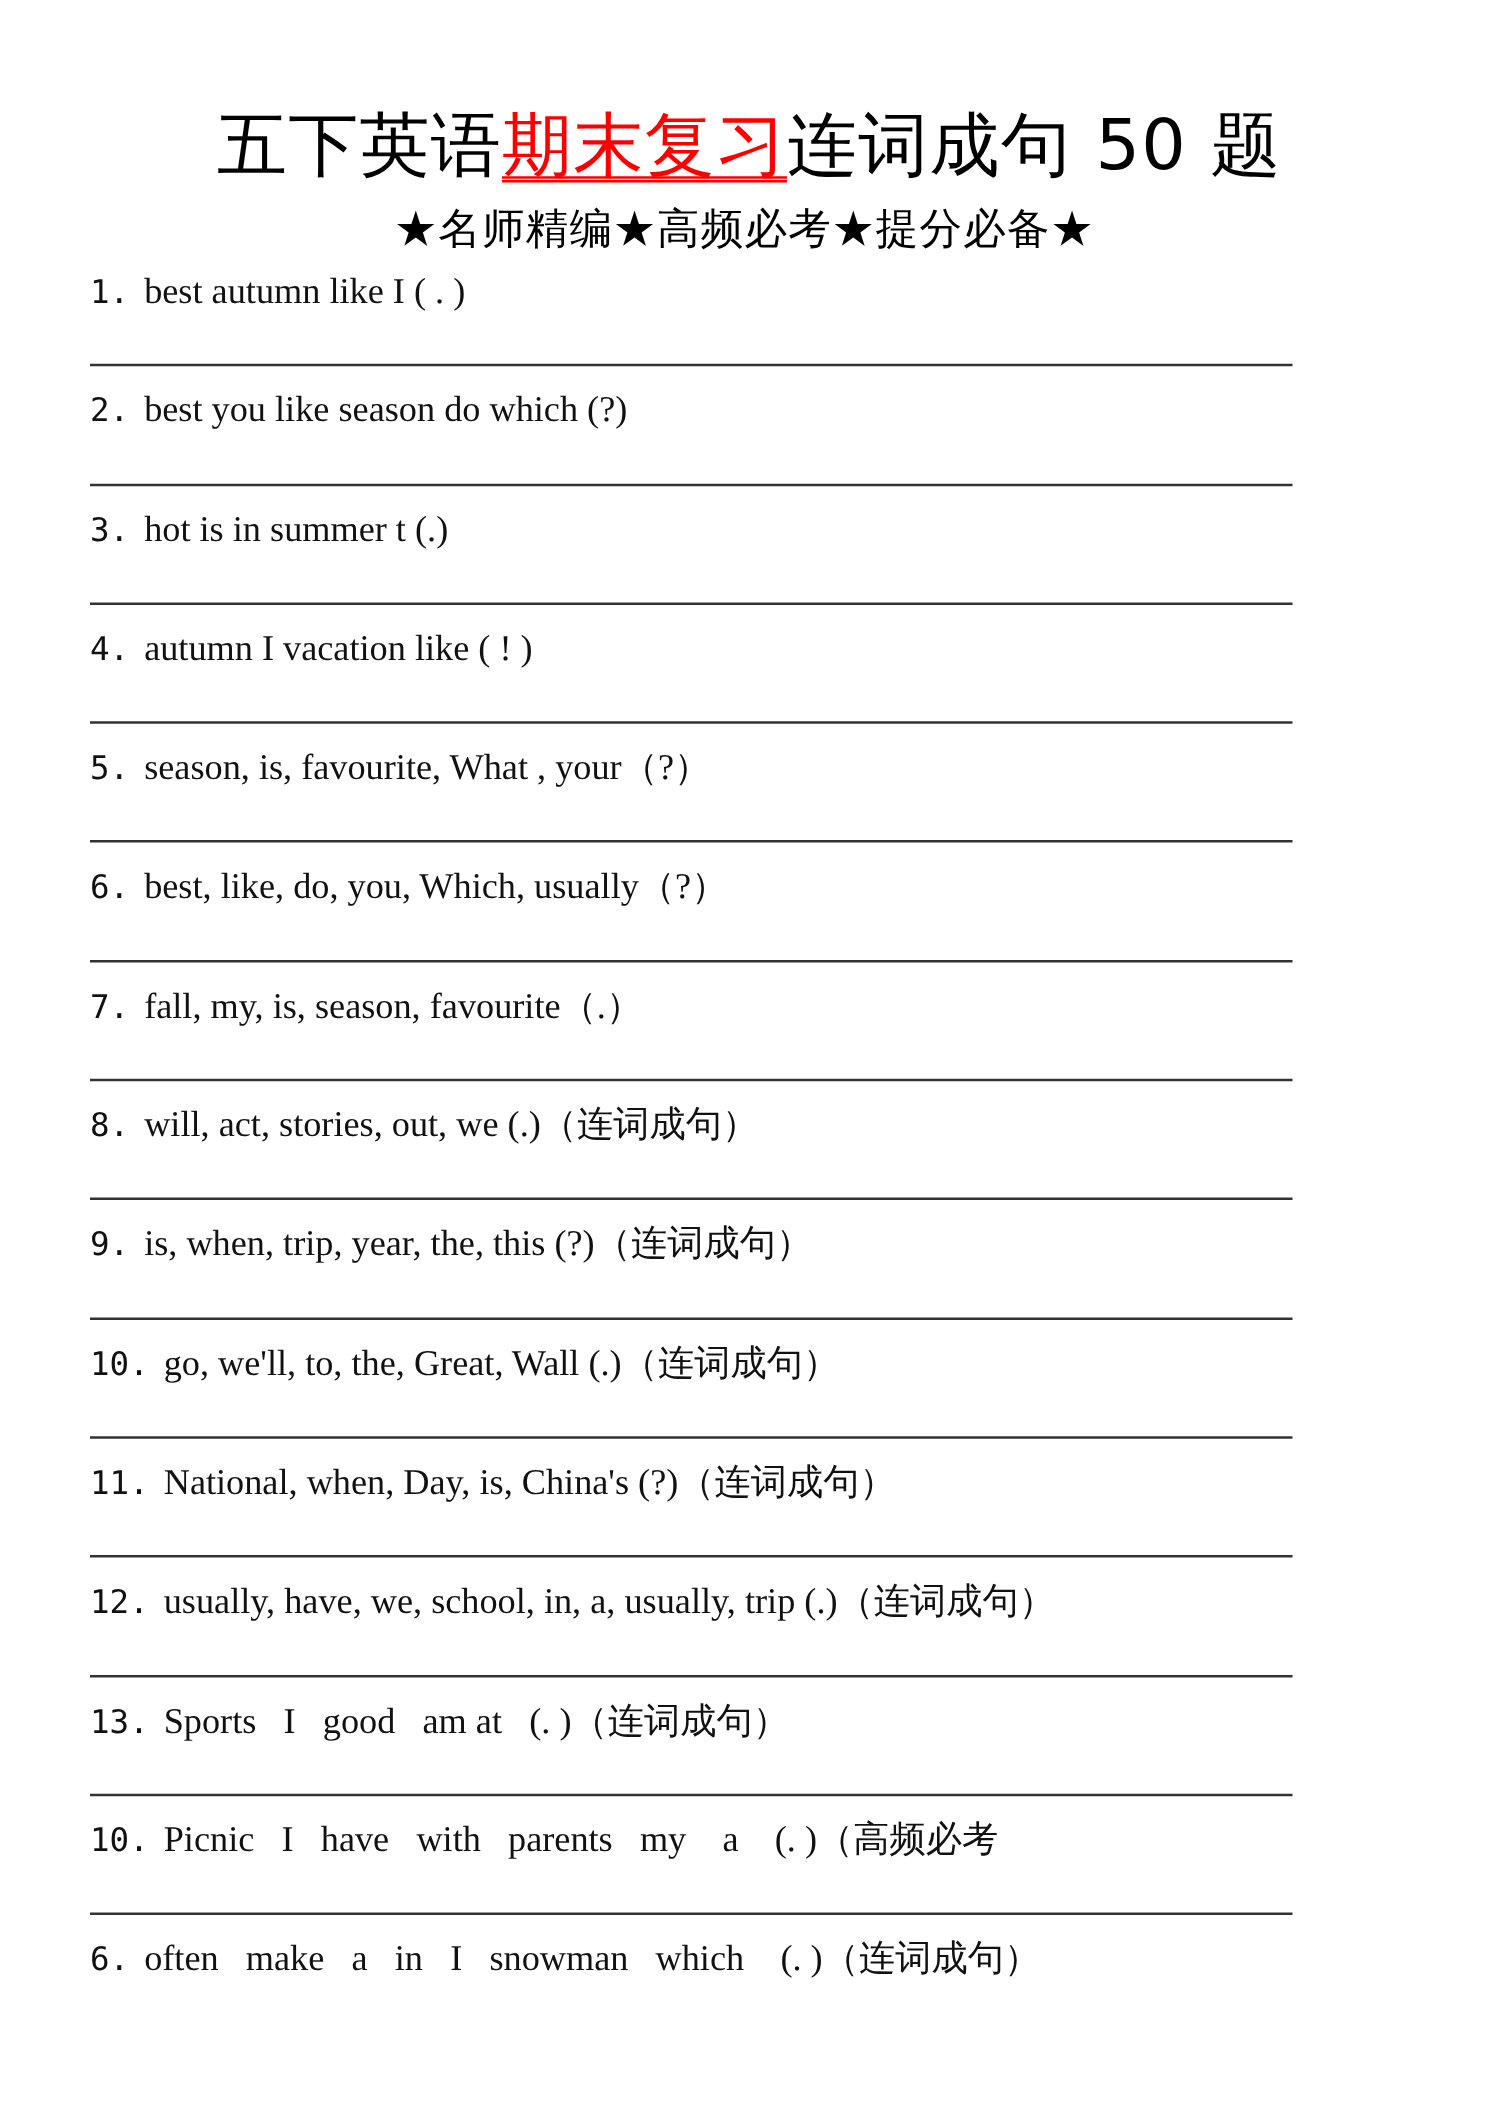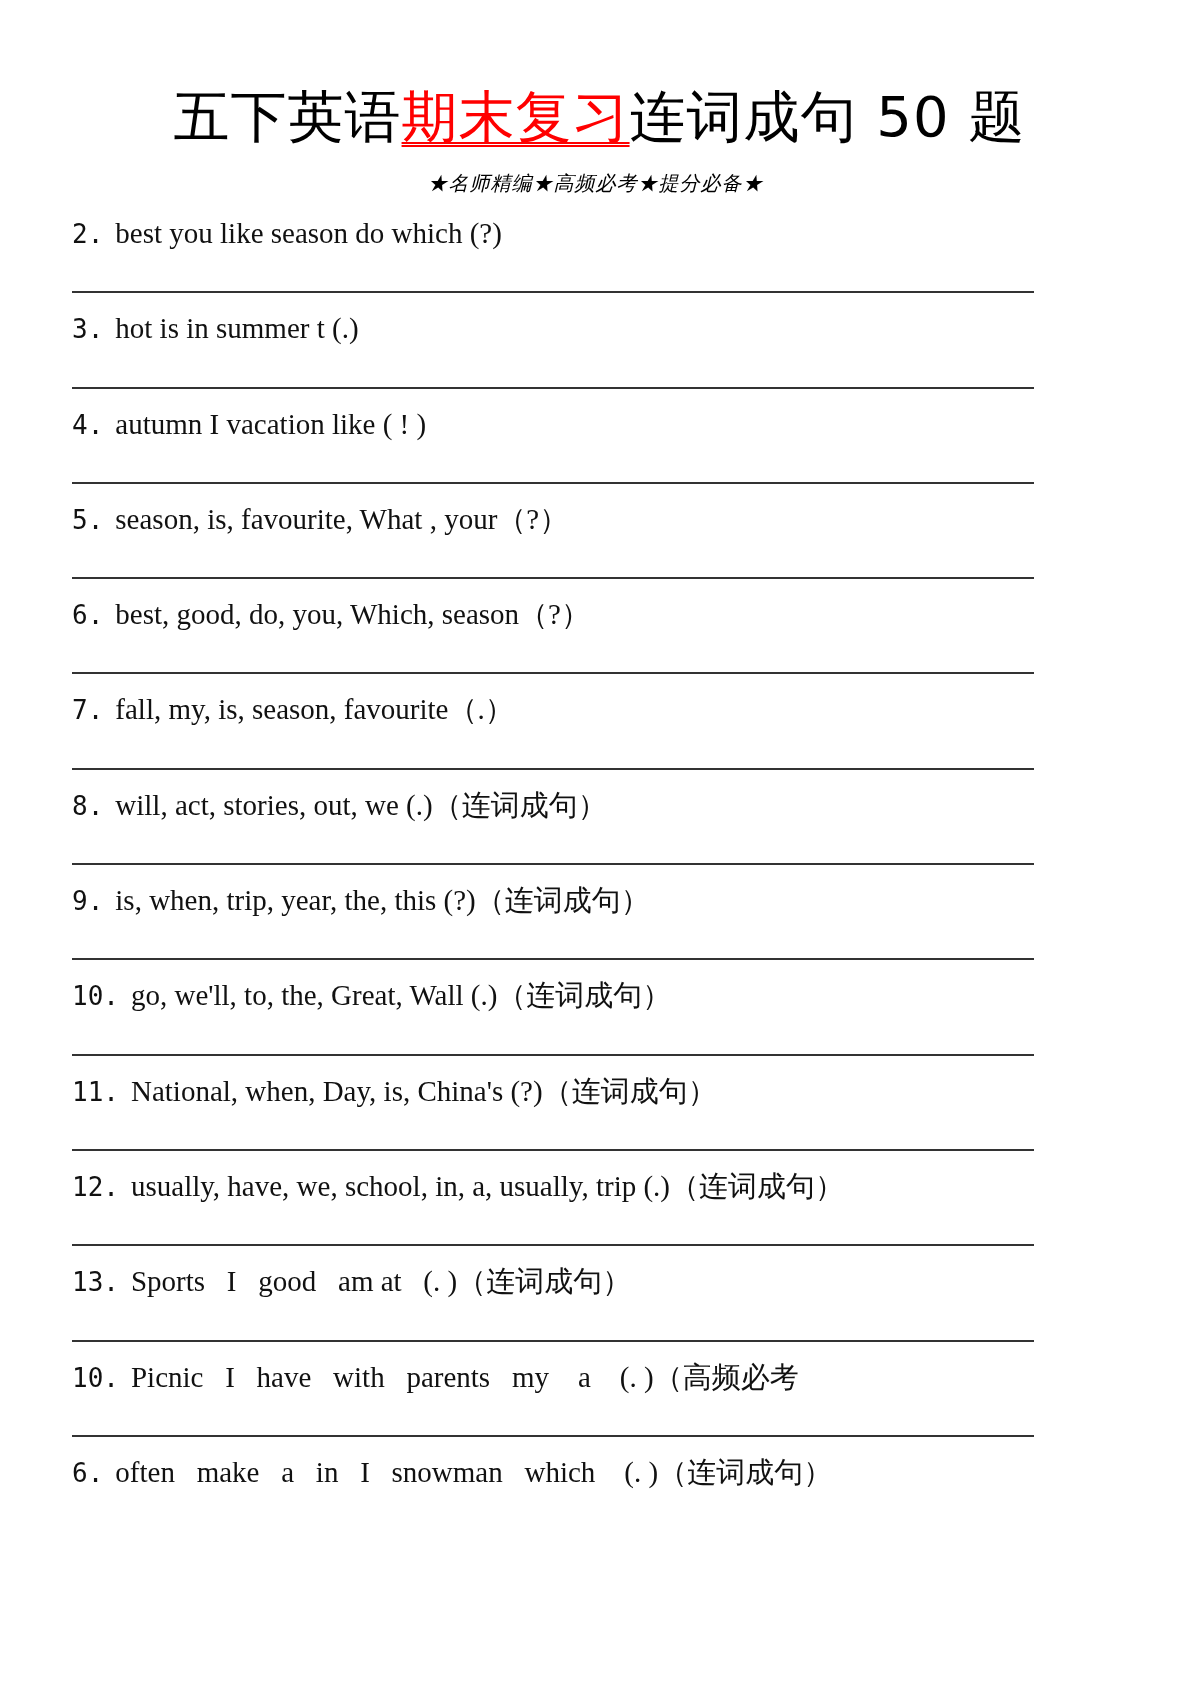--- a/index.html
+++ b/index.html
@@ -35,26 +35,25 @@
       text-decoration-thickness: 2px;
       text-underline-offset: 6px;
     }
     .subtitle {
       position: absolute;
       left: 0;
       top: 163px;
       width: 1191px;
       text-align: center;
       font-family: "DejaVu Serif", "Liberation Serif", serif;
-      font-size: 20px;
+      font-size: 34px;
       line-height: 40px;
       color: #000000;
       white-space: nowrap;
       letter-spacing: 1px;
-      font-style: italic;
     }
     .questions {
       position: absolute;
       left: 72px;
       top: 198px;
       width: 962px;
     }
     .q {
       position: relative;
       height: 95.3px;
@@ -80,33 +79,36 @@
   </style>
 </head>
 <body>
 
 <div class="title"><span>五下英语</span><span class="hl">期末复习</span><span>连词成句 50 题</span></div>
 
 <div class="subtitle">★名师精编★高频必考★提分必备★</div>
 
 <div class="questions">
   <div class="q">
+      <div class="q-text"><span class="q-num">1.</span><span>best autumn like I ( . )</span></div>
+    </div>
+  <div class="q">
       <div class="q-text"><span class="q-num">2.</span><span>best you like season do which (?)</span></div>
     </div>
   <div class="q">
       <div class="q-text"><span class="q-num">3.</span><span>hot is in summer t (.)</span></div>
     </div>
   <div class="q">
       <div class="q-text"><span class="q-num">4.</span><span>autumn I vacation like ( ! )</span></div>
     </div>
   <div class="q">
       <div class="q-text"><span class="q-num">5.</span><span>season, is, favourite, What , your（?）</span></div>
     </div>
   <div class="q">
-      <div class="q-text"><span class="q-num">6.</span><span>best, good, do, you, Which, season（?）</span></div>
+      <div class="q-text"><span class="q-num">6.</span><span>best, like, do, you, Which, usually（?）</span></div>
     </div>
   <div class="q">
       <div class="q-text"><span class="q-num">7.</span><span>fall, my, is, season, favourite（.）</span></div>
     </div>
   <div class="q">
       <div class="q-text"><span class="q-num">8.</span><span>will, act, stories, out, we (.)（连词成句）</span></div>
     </div>
   <div class="q">
       <div class="q-text"><span class="q-num">9.</span><span>is, when, trip, year, the, this (?)（连词成句）</span></div>
     </div>

